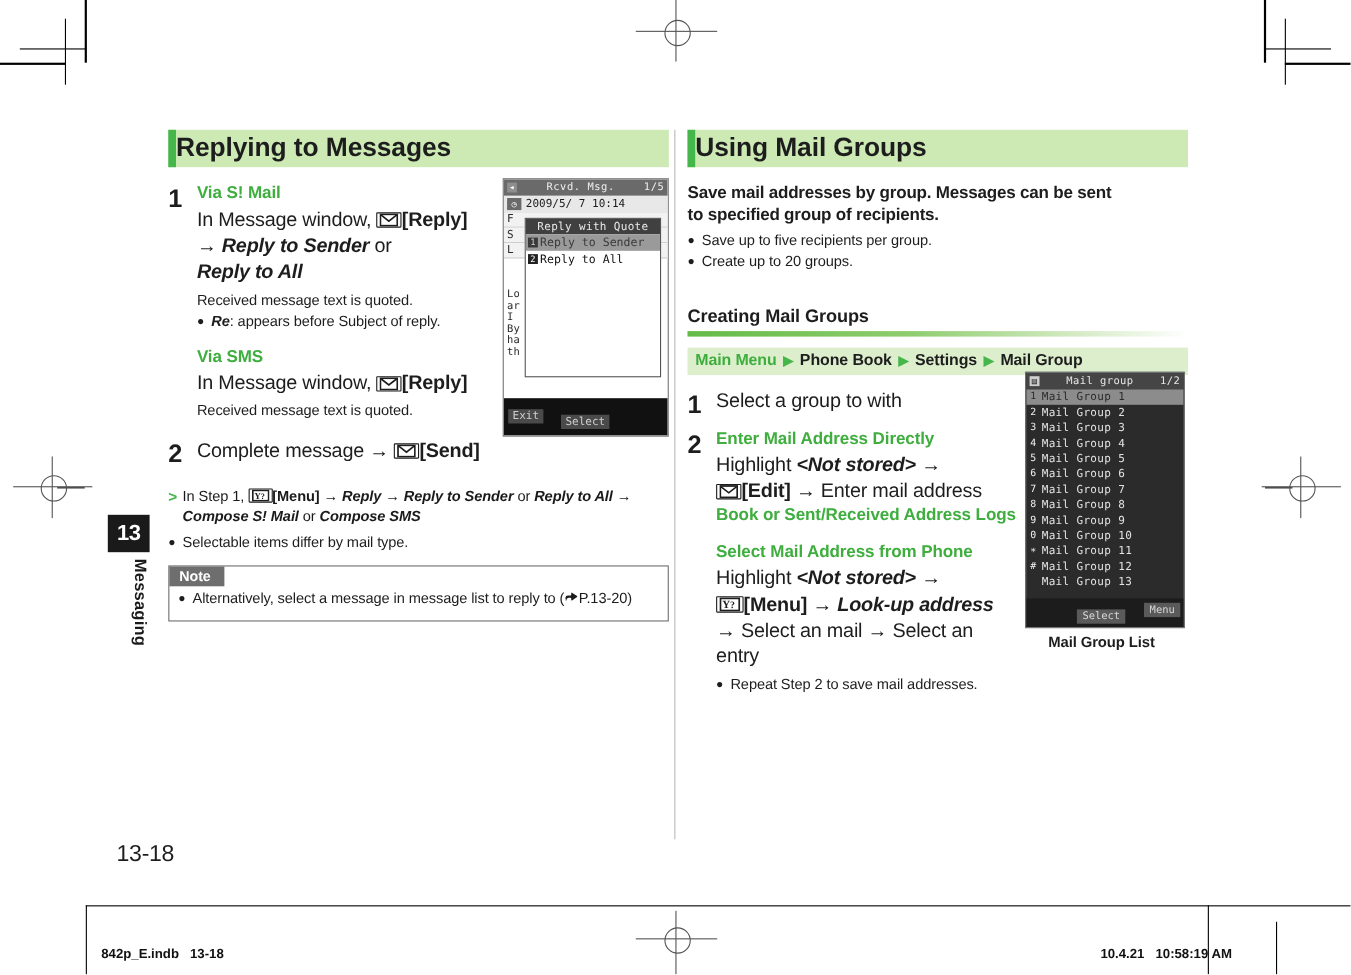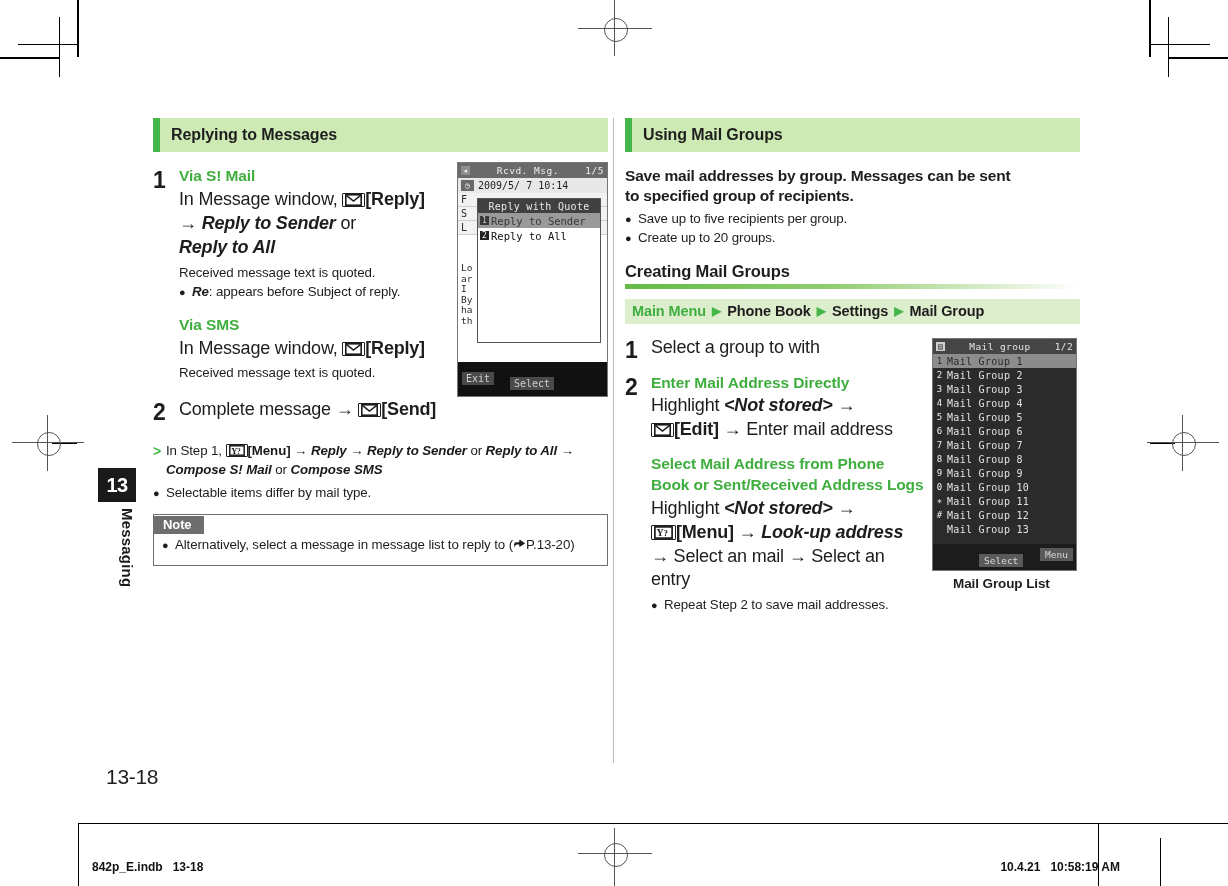--- a/index.html
+++ b/index.html
@@ -82,31 +82,30 @@
     background: #cde9b4;
     height: 34px;
     margin-bottom: 14px;
   }
   .section-header .accent {
     width: 7px;
     background: #45b649;
     flex: 0 0 auto;
   }
   .section-header .title {
-    font-size: 16px;
-    font-weight: bold;
-    color: #1d1d1d;
-    padding-left: 11px;
-    display: flex;
-    align-items: center;
-    letter-spacing: -0.1px;
-  }
-
-  
-  .sub-header { margin-top: 14px; }
+    font-size: 24px;
+    font-weight: bold;
+    color: #1d1d1d;
+    display: flex;
+    align-items: center;
+    letter-spacing: -0.1px;
+  }
+
+  
+  .sub-header { margin-top: 31px; }
   .sub-header .sh-text {
     font-size: 16.5px;
     font-weight: bold;
     color: #1d1d1d;
     letter-spacing: -0.1px;
   }
   .sub-header .sh-rule {
     margin-top: 3px;
     height: 5px;
     background: linear-gradient(to right, #63bb46 0%, #8fcd6f 45%, #cfe8bd 75%, #ffffff 100%);
@@ -699,22 +698,22 @@
         </div>
 
         <div class="big-line">
           <span class="keyicon"><svg width="17" height="12" viewBox="0 0 17 12">
                 <rect x="0.8" y="0.8" width="15.4" height="10.4" fill="#fff" stroke="#1d1d1d" stroke-width="1.6"></rect>
                 <path d="M1.3 1.3 L8.5 7 L15.7 1.3" fill="none" stroke="#1d1d1d" stroke-width="1.5"></path>
               </svg></span><b>[Edit]</b>
           <span class="arrow">→</span><span> Enter mail address</span>
         </div>
 
+        <div class="lead-green">Book or Sent/Received Address Logs</div>
         <div class="lead-green" style="margin-top:12px;">Select Mail Address from Phone</div>
-        <div class="lead-green">Book or Sent/Received Address Logs</div>
 
         <div class="big-line" style="margin-top:1px;">
           <span>Highlight </span><i>&lt;Not stored&gt;</i>
           <span class="arrow">→</span>
         </div>
 
         <div class="big-line">
           <span class="keyicon"><svg width="19" height="13" viewBox="0 0 19 13">
                 <rect x="0.9" y="0.9" width="17.2" height="11.2" fill="#fff" stroke="#1d1d1d" stroke-width="1.7"></rect>
                 <text x="2.6" y="10" font-family="Liberation Serif, serif" font-size="10" font-weight="bold" fill="#1d1d1d">Y</text>

